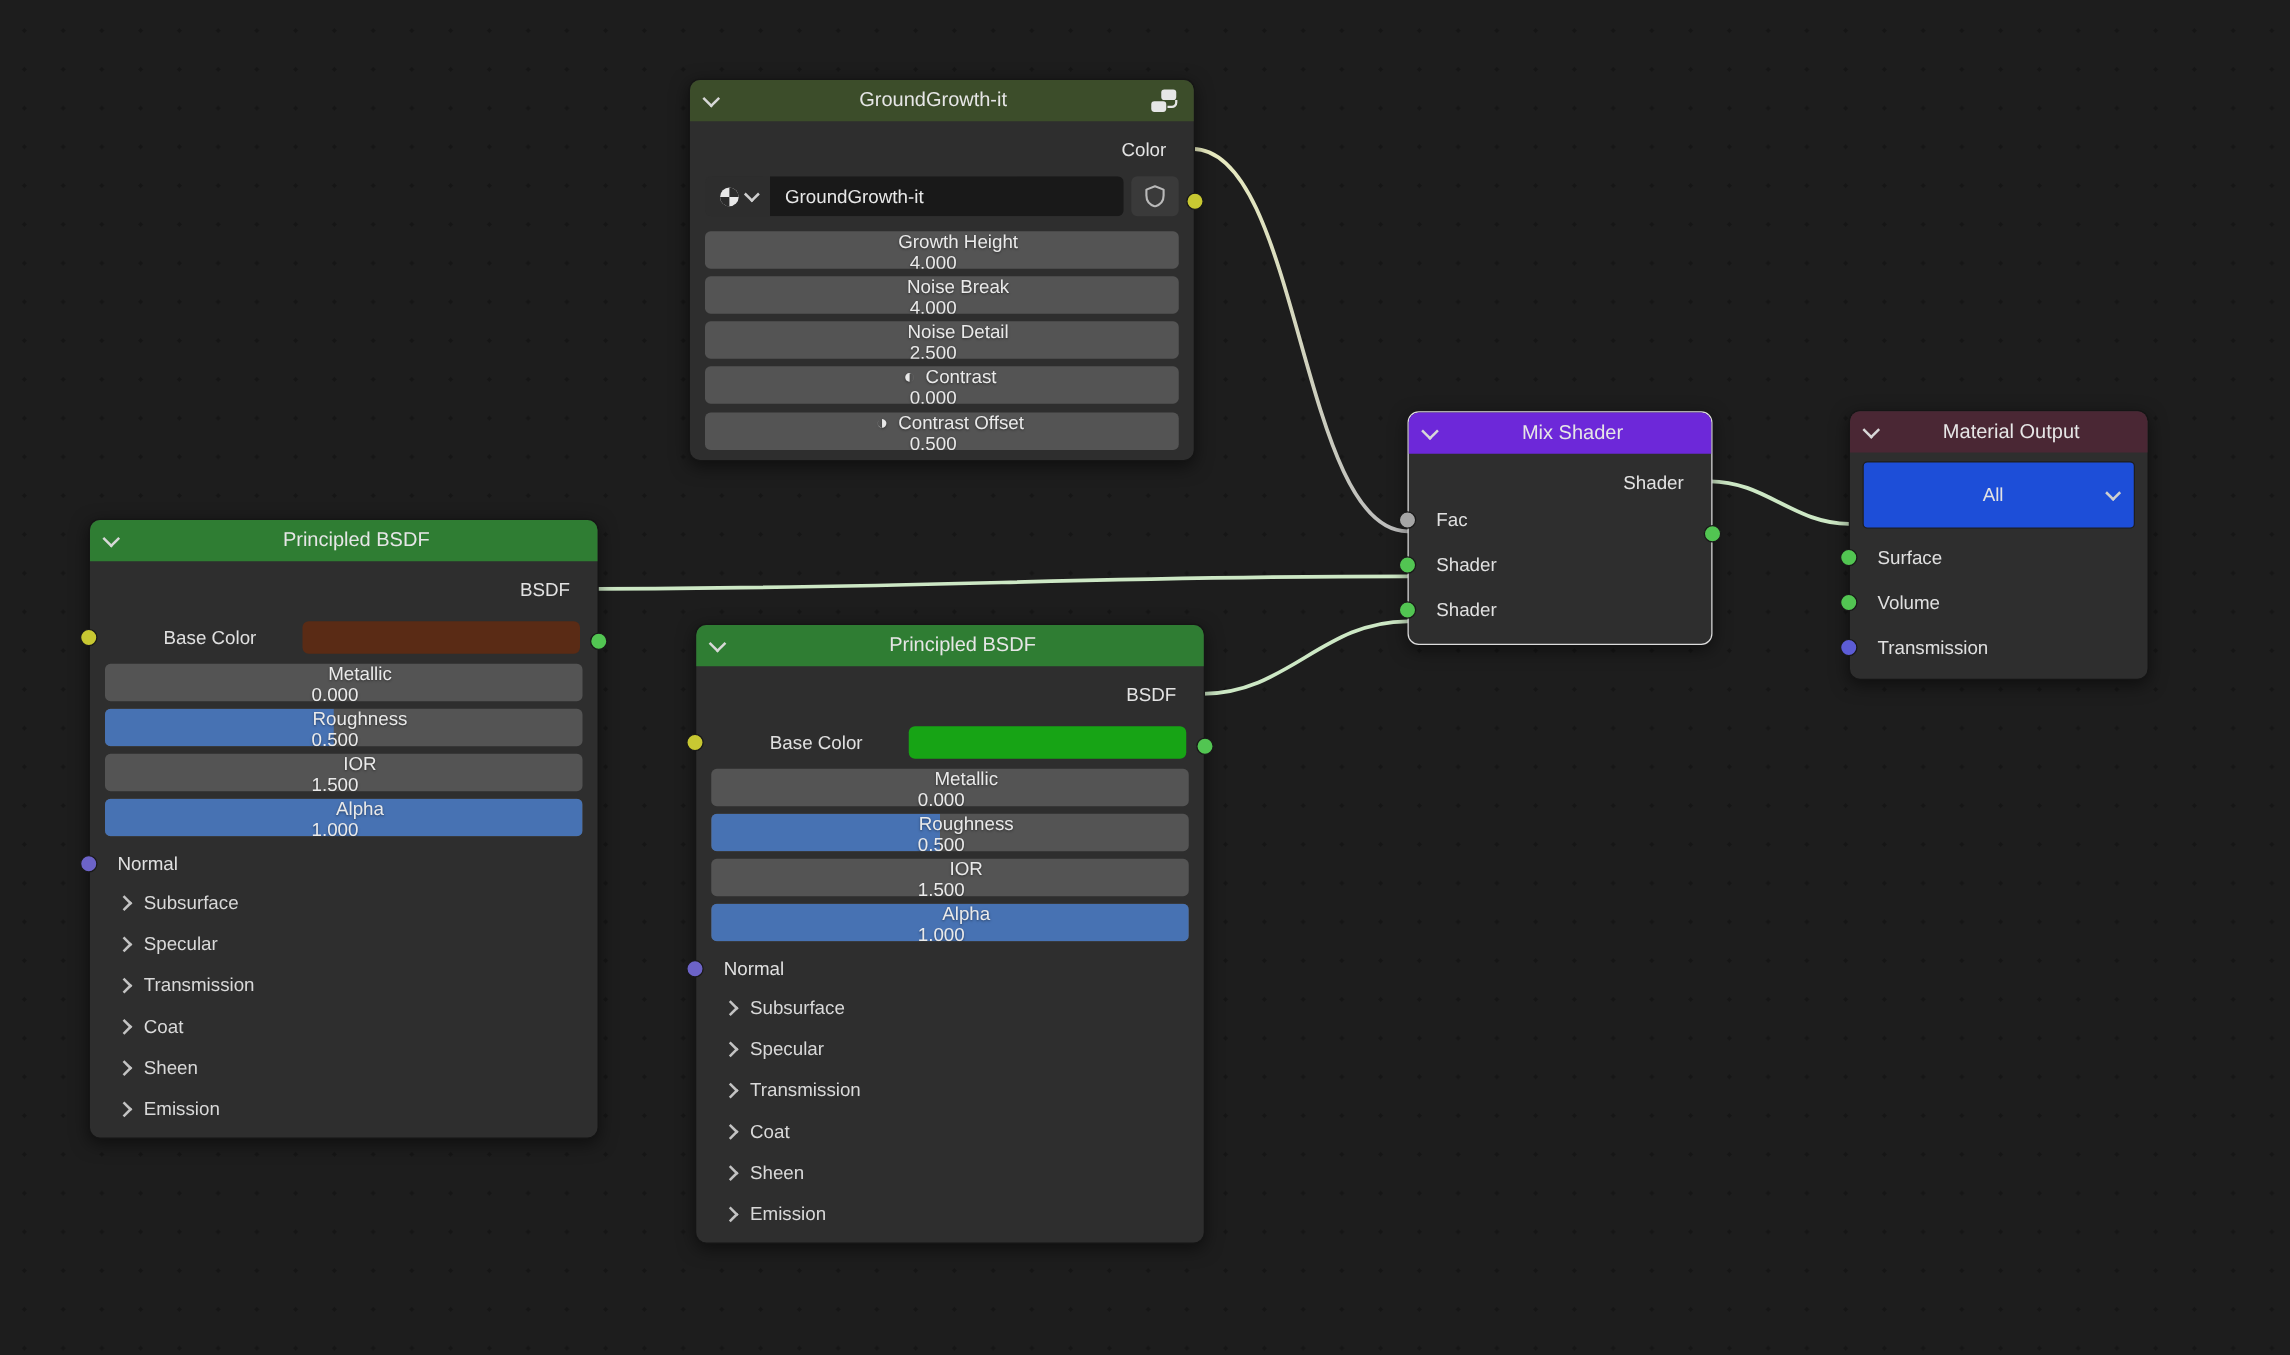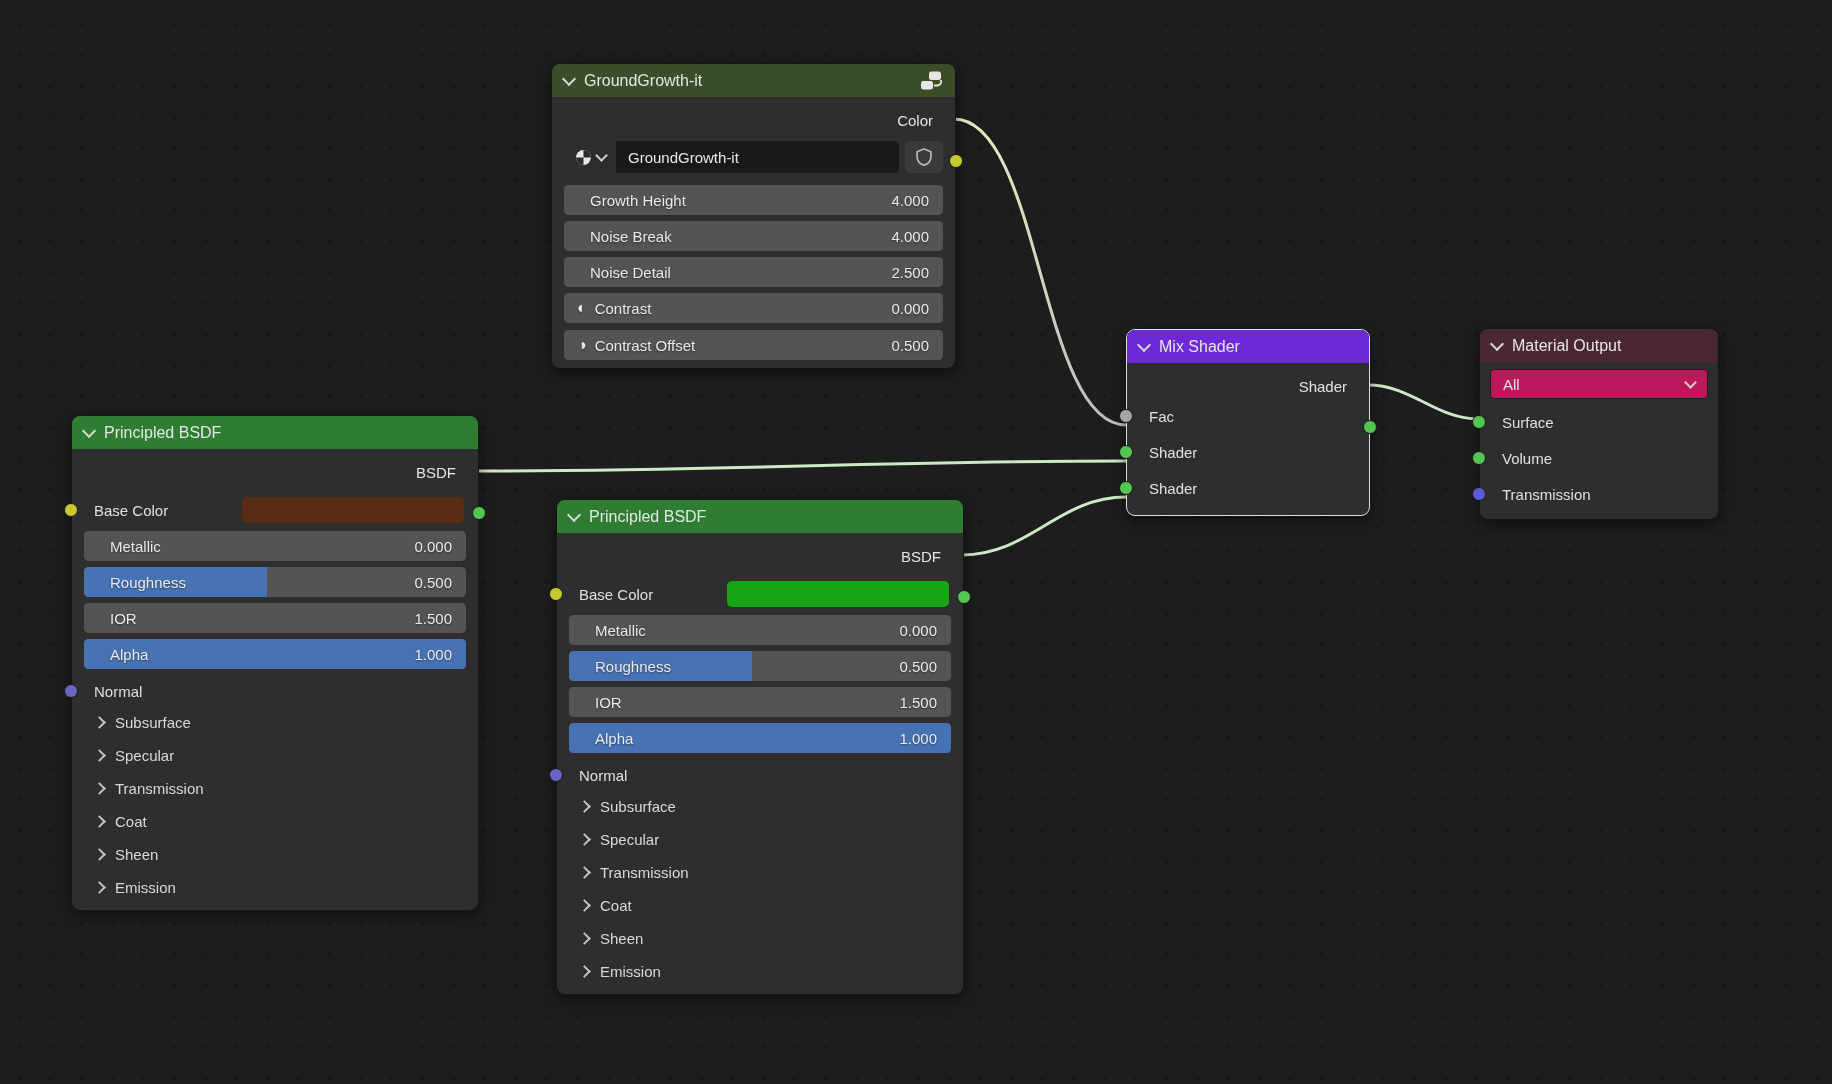--- a/index.html
+++ b/index.html
@@ -9,58 +9,59 @@
     background-image:radial-gradient(circle, #161616 1.6px, transparent 1.8px);
     background-size:31px 31px;background-position:4px 9px;
     font-family:"Liberation Sans", sans-serif;
     -webkit-font-smoothing:antialiased;
   }
   .wires{position:absolute;left:0;top:0;z-index:1;}
   .wires path{fill:none;stroke-width:3;stroke-linecap:round;}
   .node{
     position:absolute;z-index:2;background:#2e2e2e;border:1px solid #151515;
     border-radius:9px;box-shadow:0 4px 14px rgba(0,0,0,.5);
-    color:#dedede;font-size:15px;
+    color:#dedede;font-size:15px;text-align:center;
   }
   .node.selected{border:1px solid #dcdcdc;}
   .nheader{
     height:33px;border-radius:8px 8px 0 0;display:flex;align-items:center;
     gap:10px;padding:0 12px;color:#e6e6e6;font-size:16px;
   }
   .htitle{white-space:nowrap;overflow:hidden;text-overflow:ellipsis;flex:1;}
   .chev-down{width:8px;height:8px;border-left:2px solid #d8d8d8;border-bottom:2px solid #d8d8d8;
     transform:rotate(-45deg);margin-top:-4px;flex:0 0 auto;}
   .chev-right{width:7px;height:7px;border-top:2px solid #c3c3c3;border-right:2px solid #c3c3c3;
     transform:rotate(45deg);flex:0 0 auto;}
   .chev-dd{width:7px;height:7px;border-left:2px solid #cfcfcf;border-bottom:2px solid #cfcfcf;
     transform:rotate(-45deg);margin-top:-3px;}
   .outrow{height:30px;margin-top:8px;display:flex;align-items:center;justify-content:flex-end;
     padding-right:22px;position:relative;color:#e3e3e3;}
   .inrow{height:30px;display:flex;align-items:center;padding:0 12px 0 22px;position:relative;color:#e0e0e0;}
   .slider{
     height:30px;margin:0 12px;background:#545454;border-radius:4.5px;position:relative;
     overflow:hidden;display:flex;align-items:center;
     text-shadow:0 1px 2px rgba(0,0,0,.45);
+    flex-direction:column;
   }
   .slider .fill{position:absolute;left:0;top:0;bottom:0;background:#4772b3;}
   .slabel{position:relative;padding-left:26px;flex:1;color:#eaeaea;display:flex;align-items:center;gap:8px;}
   .svalue{position:relative;padding-right:14px;color:#eaeaea;}
   .section-label{height:28px;margin-top:8px;display:flex;align-items:center;padding-left:15px;color:#dcdcdc;}
   .panel{height:33px;display:flex;align-items:center;gap:11px;padding:0 12px 0 23px;color:#d9d9d9;}
   .socket{position:absolute;width:14px;height:14px;border-radius:50%;border:1.5px solid #191919;
     box-sizing:border-box;z-index:3;}
   .socket.sl{left:-8px;} .socket.sr{right:-8px;}
   .swatch{flex:1;height:26px;border-radius:5px;margin-right:2px;}
   .selwrap{display:flex;align-items:center;margin:6px 12px 0;height:32px;gap:6px;}
   .selpill{display:flex;align-items:stretch;flex:1;height:32px;border-radius:5px;overflow:hidden;}
   .sphere-btn{width:52px;background:#2d2d2d;display:flex;align-items:center;justify-content:center;gap:5px;}
   .name-field{flex:1;background:#191919;display:flex;align-items:center;padding-left:12px;color:#e8e8e8;}
   .shield-btn{width:38px;height:32px;border-radius:5px;background:#3a3a3a;display:flex;align-items:center;justify-content:center;}
-  .dropdown{height:28px;margin:7px 10px 0;background:#be185d;border:1px solid #1e1e1e;border-radius:4px;
-    display:flex;align-items:center;padding:0 12px;color:#e3e3e3;}
+  .dropdown{height:28px;margin:7px 10px 0;background:#1d4ed8;border:1px solid #1e1e1e;border-radius:4px;
+    display:flex;align-items:center;padding:12px 12px;color:#e3e3e3;}
   .dropdown .ddlabel{flex:1;}
   .contrast-icon{font-size:16px;line-height:1;color:#e8e8e8;}
   .grouprow{height:30px;margin-top:12px;}
   .mt6{margin-top:6px;} .mt7{margin-top:7px;} .mt8{margin-top:8px;} .mt10{}
 </style>
 </head>
 <body>
 
 <div class="canvas">
 

